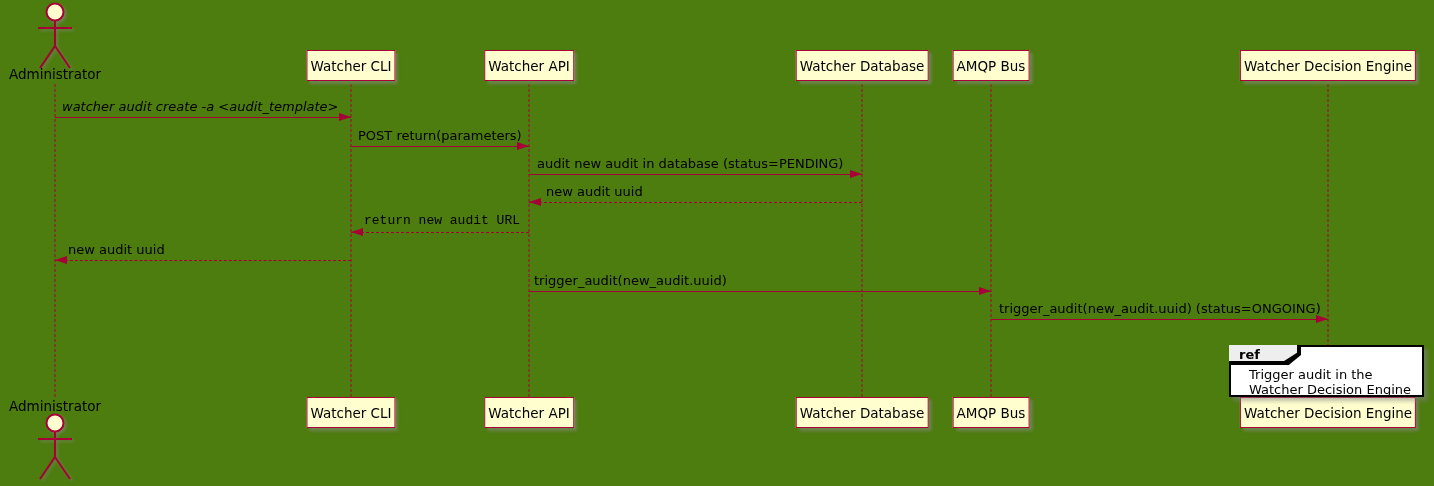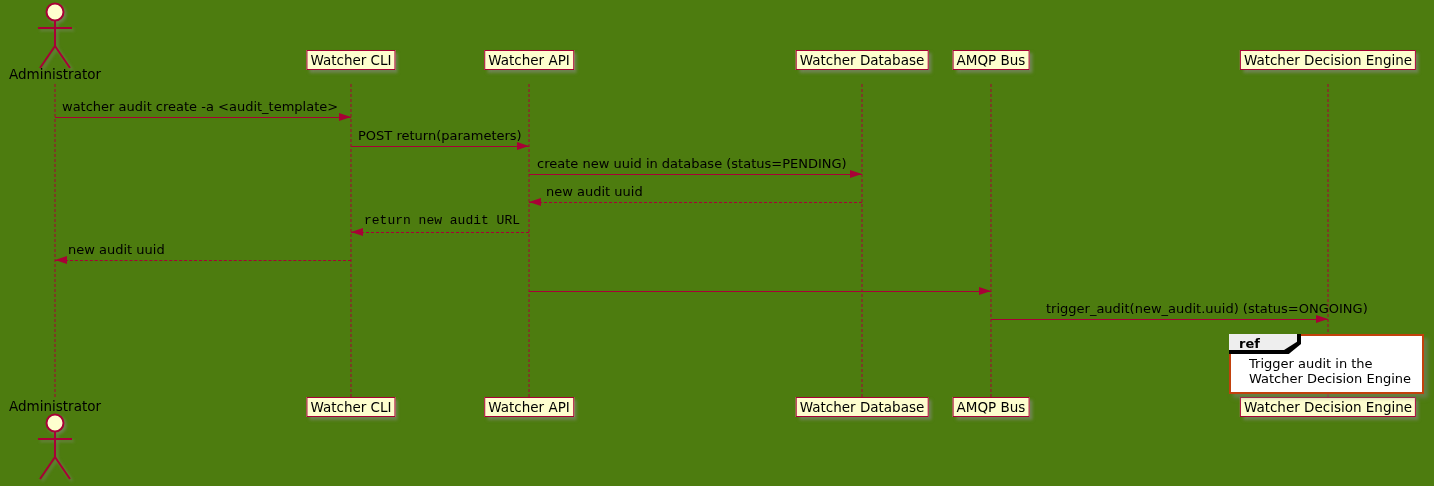--- a/index.html
+++ b/index.html
@@ -12,21 +12,21 @@
   }
   .lifeline{
     position:absolute;top:84px;height:313px;width:0;
     border-left:1px dashed #A80036;
     transform:translateX(-0.5px);
     z-index:1;
   }
   .pbox{
     position:absolute;
     transform:translateX(-50%);
-    height:20px;box-sizing:border-box;
+    height:31px;box-sizing:border-box;
     background:#FEFECE;
     border:1.7px solid #A80036;
     box-shadow:3px 3px 3px rgba(140,140,140,0.55);
     display:flex;align-items:center;justify-content:center;
     padding:0 3px;white-space:nowrap;
     font-size:13.5px;color:#000;
     z-index:3;
   }
   .actor-label{
     position:absolute;transform:translateX(-50%);
@@ -42,22 +42,22 @@
     z-index:2;line-height:16px;
   }
   .msg-line{
     position:absolute;height:0;border-top:1.4px solid #A80036;z-index:2;
   }
   .msg-line.dashed{border-top:1.2px dashed #A80036;}
   .arr{position:absolute;width:0;height:0;z-index:2;}
   .arr.right{border-top:4.5px solid transparent;border-bottom:4.5px solid transparent;border-left:12px solid #A80036;}
   .arr.left{border-top:4.5px solid transparent;border-bottom:4.5px solid transparent;border-right:12px solid #A80036;}
   .ref-box{
-    position:absolute;left:1229px;top:334px;width:195px;height:60px;
-    box-sizing:border-box;background:#ffffff;border:2px solid #c2410c;
+    position:absolute;left:1229px;top:345px;width:195px;height:52px;
+    box-sizing:border-box;background:#ffffff;border:2px solid #000000;
     box-shadow:4px 4px 4px rgba(130,130,130,0.5);
     z-index:5;
   }
   .ref-tab-outer{
     position:absolute;left:-2px;top:-2px;width:72px;height:20px;
     background:#000;
     clip-path:polygon(0 0,100% 0,100% 50%,83% 100%,0 100%);
   }
   .ref-tab-inner{
     position:absolute;left:-2px;top:-2px;width:68px;height:16px;
@@ -93,48 +93,49 @@
     <line x1="22" y1="44" x2="37" y2="66" stroke="#A80036" stroke-width="2"></line>
   </svg>
   <div class="actor-label" style="left:55px;top:66px;">Administrator</div>
 
   <div class="pbox" style="left:351px;top:50px;">Watcher CLI</div>
   <div class="pbox" style="left:529px;top:50px;">Watcher API</div>
   <div class="pbox" style="left:862px;top:50px;">Watcher Database</div>
   <div class="pbox" style="left:991px;top:50px;">AMQP Bus</div>
   <div class="pbox" style="left:1328px;top:50px;">Watcher Decision Engine</div>
 
-  <div class="msg-label" style="left:62px;top:99px;">watcher audit create -a &lt;audit_template&gt;</div>
+  <div class="msg-label" style="left:62px;top:99px;font-style:italic;">watcher audit create -a &lt;audit_template&gt;</div>
   <div class="msg-line" style="left:55px;top:117px;width:296px;"></div>
   <div class="arr right" style="left:339px;top:113px;"></div>
 
   <div class="msg-label" style="left:358px;top:128px;">POST return(parameters)</div>
   <div class="msg-line" style="left:351px;top:146px;width:178px;"></div>
   <div class="arr right" style="left:517px;top:142px;"></div>
 
-  <div class="msg-label" style="left:537px;top:156px;">create new uuid in database (status=PENDING)</div>
+  <div class="msg-label" style="left:537px;top:156px;">audit new audit in database (status=PENDING)</div>
   <div class="msg-line" style="left:529px;top:174px;width:333px;"></div>
   <div class="arr right" style="left:850px;top:170px;"></div>
 
   <div class="msg-label" style="left:546px;top:184px;">new audit uuid</div>
   <div class="msg-line dashed" style="left:529px;top:202px;width:333px;"></div>
   <div class="arr left" style="left:529px;top:198px;"></div>
 
   <div class="msg-label" style="left:364px;top:213px;font-family:Liberation Mono, monospace;">return new audit URL</div>
   <div class="msg-line dashed" style="left:351px;top:232px;width:178px;"></div>
   <div class="arr left" style="left:351px;top:228px;"></div>
 
   <div class="msg-label" style="left:68px;top:242px;">new audit uuid</div>
   <div class="msg-line dashed" style="left:55px;top:260px;width:296px;"></div>
   <div class="arr left" style="left:55px;top:256px;"></div>
 
+  <div class="msg-label" style="left:534px;top:273px;">trigger_audit(new_audit.uuid)</div>
   <div class="msg-line" style="left:529px;top:291px;width:462px;"></div>
   <div class="arr right" style="left:979px;top:287px;"></div>
 
-  <div class="msg-label" style="left:1046px;top:301px;">trigger_audit(new_audit.uuid) (status=ONGOING)</div>
+  <div class="msg-label" style="left:999px;top:301px;">trigger_audit(new_audit.uuid) (status=ONGOING)</div>
   <div class="msg-line" style="left:991px;top:319px;width:337px;"></div>
   <div class="arr right" style="left:1316px;top:315px;"></div>
 
   <div class="ref-box">
     <div class="ref-tab-outer"></div>
     <div class="ref-tab-inner"></div>
     <div class="ref-keyword">ref</div>
     <div class="ref-body">
       <div>Trigger audit in the</div>
       <div>Watcher Decision Engine</div>

